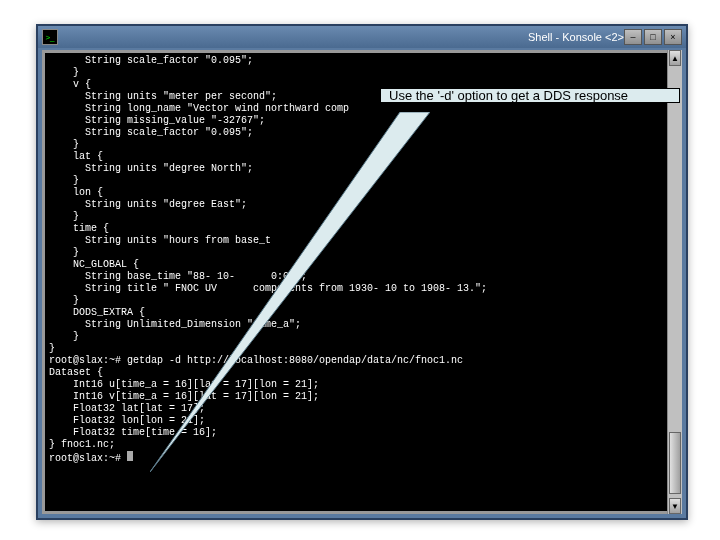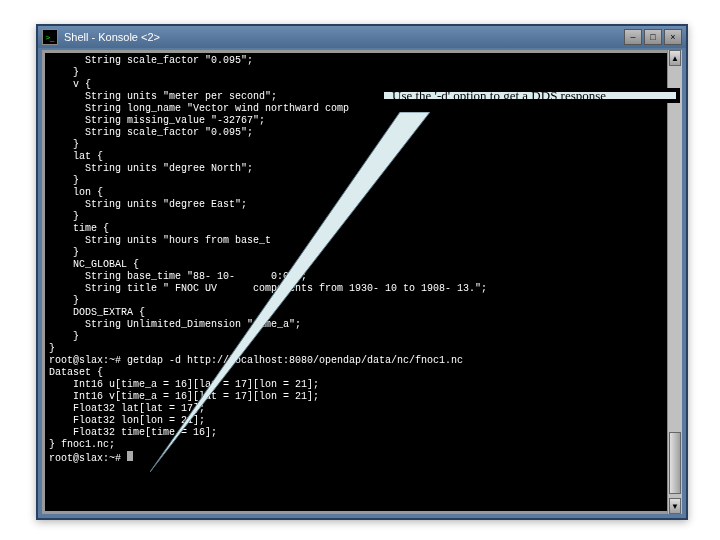--- a/index.html
+++ b/index.html
@@ -1,29 +1,29 @@
 <!DOCTYPE html>
 <html><head>
 <meta charset="utf-8">
 <style>
 html,body{margin:0;padding:0;width:720px;height:540px;background:#fff;font-family:sans-serif;overflow:hidden}
 .window{position:absolute;left:36px;top:24px;width:648px;height:492px;background:#5a7aa0;border:2px solid #2a4060;box-shadow:0 2px 8px rgba(0,0,0,0.3)}
 .titlebar{height:22px;background:linear-gradient(to bottom,#6a8ab0,#4a6a90);display:flex;align-items:center;padding:0 4px;color:#fff;font-size:11px}
 .title-icon{width:14px;height:14px;background:#000;border:1px solid #888;margin-right:6px;display:flex;align-items:center;justify-content:center;color:#0f0;font-size:8px}
-.title-text{flex:1;text-align:left;color:#fff}
+.title-text{flex:1;text-align:right;color:#fff}
 .titlebar-buttons{display:flex;gap:2px}
 .tbtn{width:16px;height:14px;background:linear-gradient(to bottom,#c0c0c0,#909090);border:1px solid #555;font-size:9px;display:flex;align-items:center;justify-content:center;color:#000;cursor:pointer}
 .terminal-wrap{position:absolute;top:24px;left:4px;right:4px;bottom:4px;background:#999;padding:3px}
 .terminal{width:100%;height:100%;background:#000;color:#fff;font-family:"Courier New",monospace;font-size:10px;line-height:12px;padding:2px 4px;box-sizing:border-box;white-space:pre;overflow:hidden;position:relative}
 .scrollbar{position:absolute;right:0;top:0;bottom:0;width:14px;background:#c0c0c0;border-left:1px solid #888}
 .scroll-thumb{position:absolute;left:1px;right:1px;bottom:20px;height:60px;background:linear-gradient(to right,#e0e0e0,#a0a0a0);border:1px solid #666}
 .scroll-arrow{position:absolute;left:1px;right:1px;height:14px;background:linear-gradient(to bottom,#e0e0e0,#a0a0a0);border:1px solid #666;font-size:8px;display:flex;align-items:center;justify-content:center}
 .scroll-arrow.up{top:0}
 .scroll-arrow.down{bottom:0}
-.callout{position:absolute;left:380px;top:88px;width:300px;height:15px;background:#dcebee;border:4px solid #000000;font-size:13px;font-family:Liberation Serif, serif;display:flex;align-items:center;padding:0 8px;box-sizing:border-box;z-index:10}
+.callout{position:absolute;left:380px;top:88px;width:300px;height:15px;background:#dcebee;border:1px solid #000000;font-size:13px;font-family:Liberation Sans, sans-serif;display:flex;align-items:center;padding:0 8px;box-sizing:border-box;z-index:10}
 .callout-tail{position:absolute;z-index:9}
 .cursor{display:inline-block;width:6px;height:10px;background:#aaa}
 </style>
 </head>
 <body>
 
 <div class="window">
   <div class="titlebar">
     <div class="title-icon">&gt;_</div>
     <div class="title-text">Shell - Konsole &lt;2&gt;</div>

